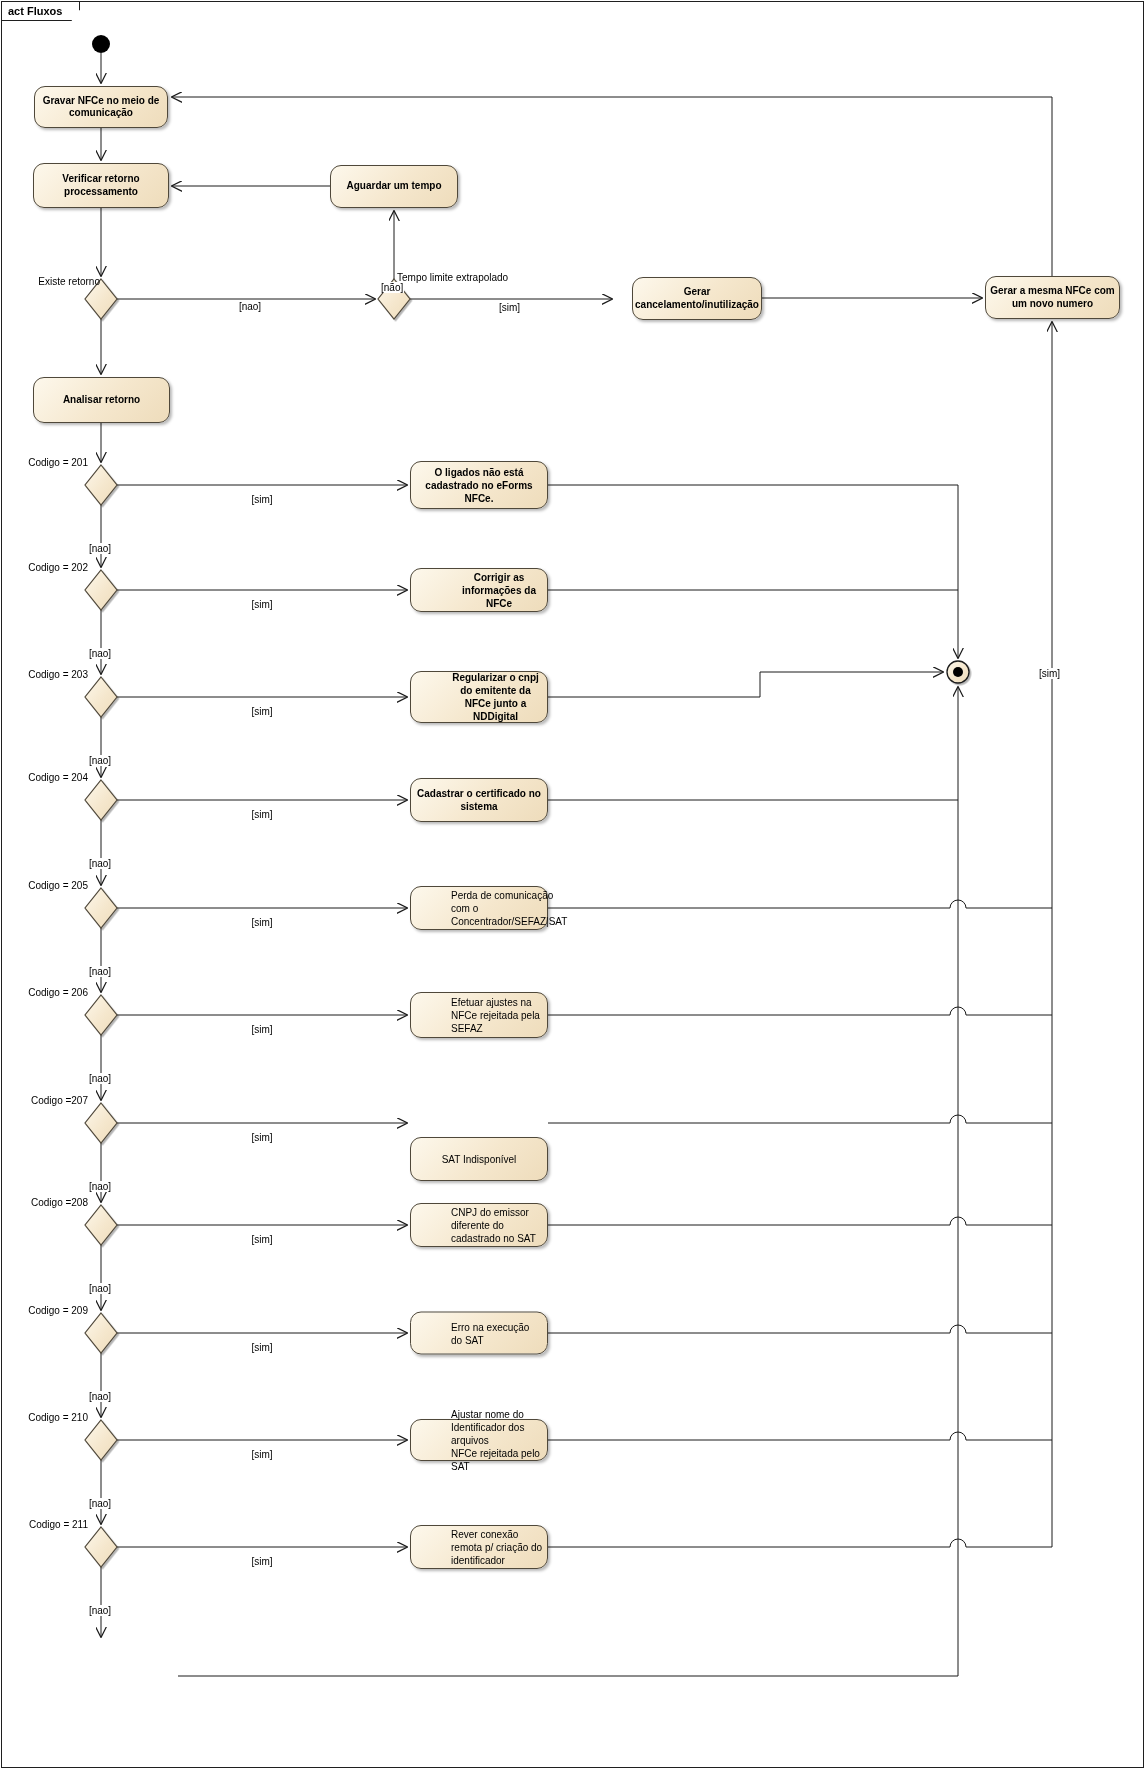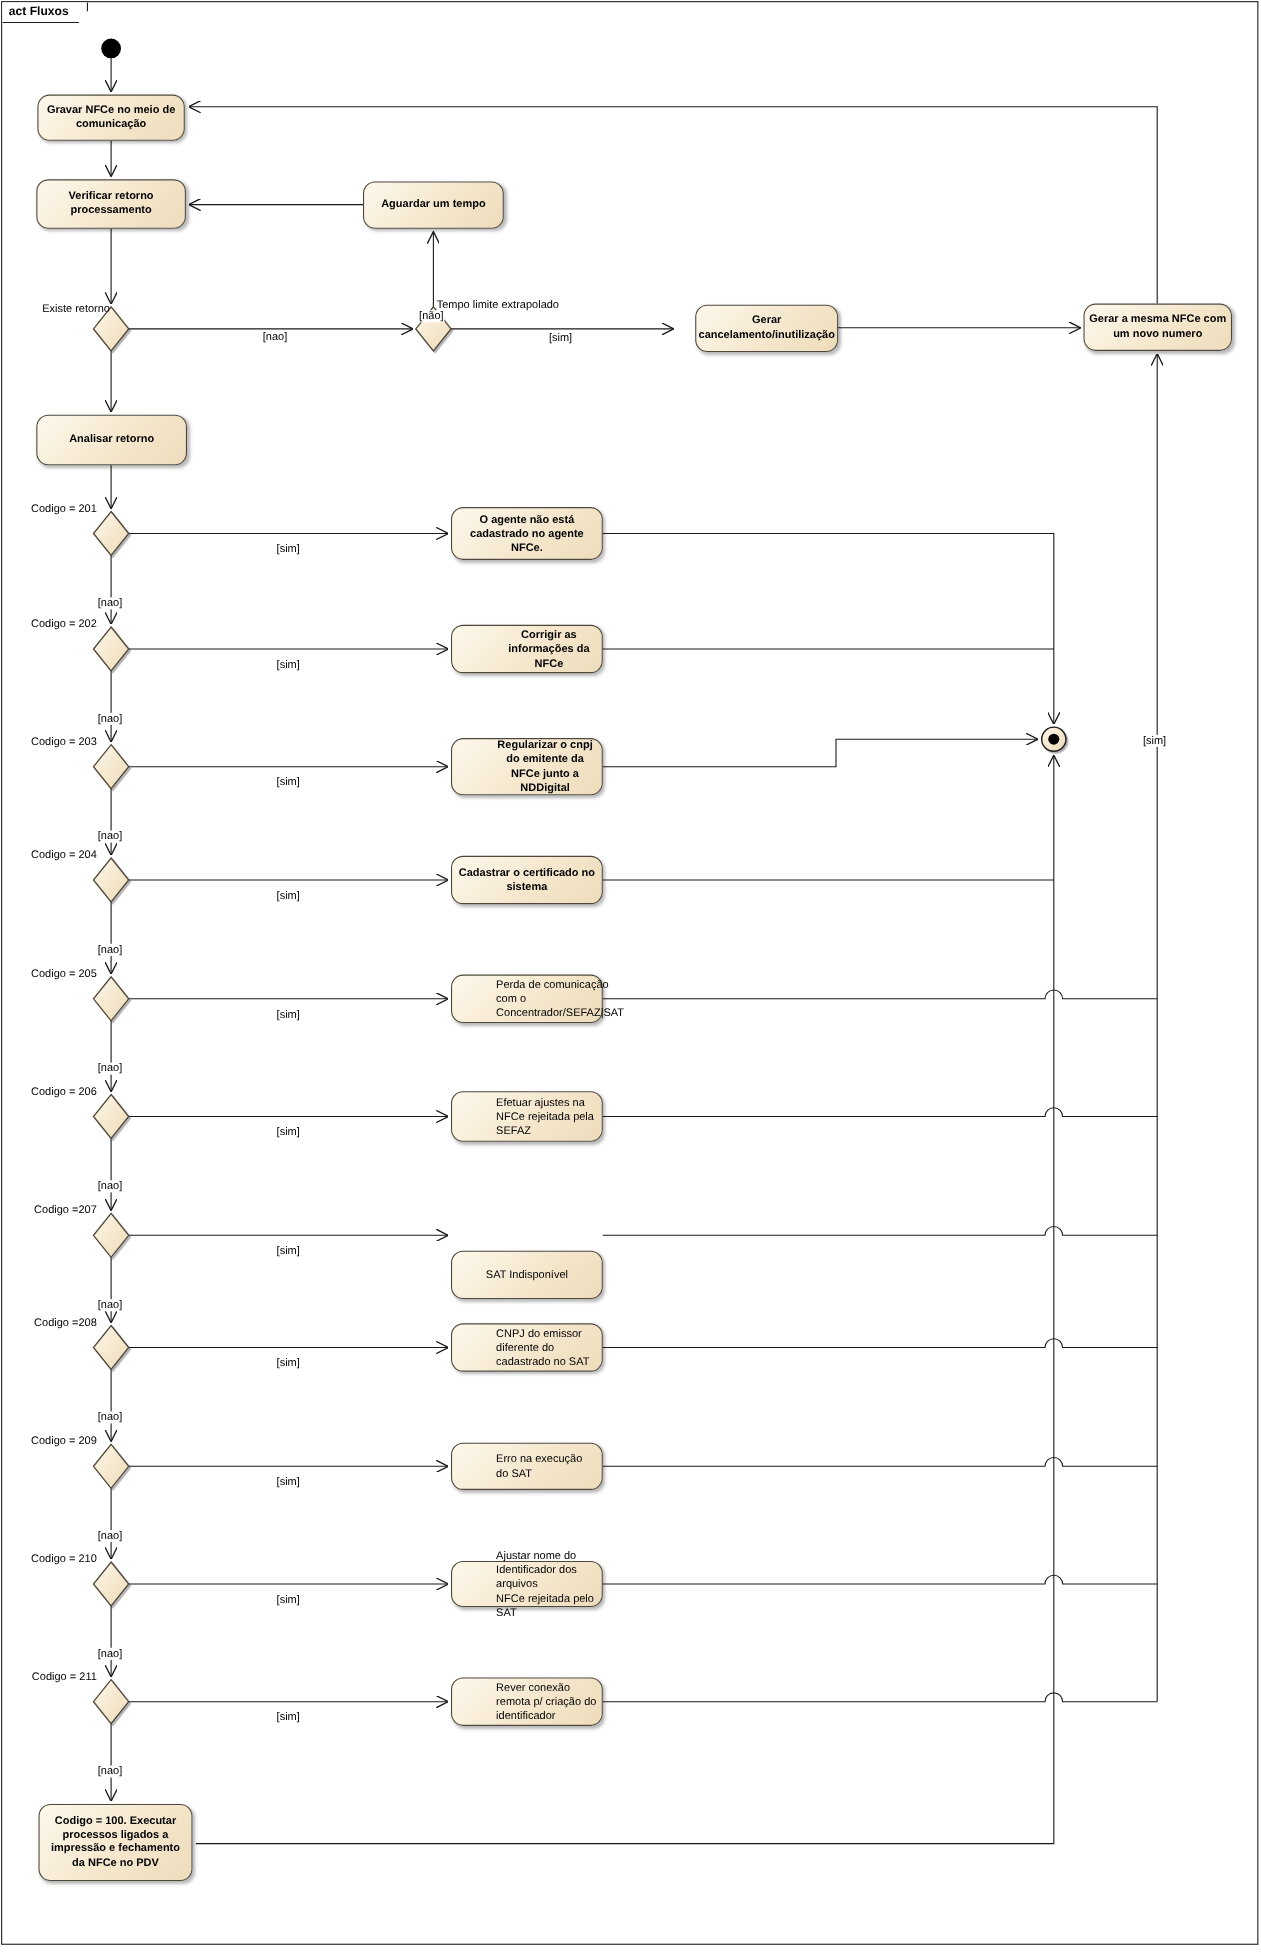--- a/index.html
+++ b/index.html
@@ -131,34 +131,33 @@
       <circle cx="958" cy="672" r="5" fill="#000"></circle>
     </g>
   </svg>
 
   <div class="node" style="left:34px;top:86px;width:134px;height:42px;">Gravar NFCe no meio de comunicação</div>
   <div class="node" style="left:33px;top:163px;width:136px;height:45px;">Verificar retorno processamento</div>
   <div class="node" style="left:330px;top:165px;width:128px;height:43px;">Aguardar um tempo</div>
   <div class="node" style="left:632px;top:277px;width:130px;height:43px;">Gerar cancelamento/inutilização</div>
   <div class="node" style="left:985px;top:276px;width:135px;height:43px;">Gerar a mesma NFCe com um novo numero</div>
   <div class="node" style="left:33px;top:377px;width:137px;height:46px;">Analisar retorno</div>
-  <div class="node" style="left:35px;top:1640px;width:140px;height:70px;">Codigo = 100. Executar processos ligados a impressão e fechamento da NFCe no PDV</div>
 
   <div class="lbl" style="left:20px;top:276px;width:80px;text-align:right;">Existe retorno</div>
   <div class="lbl guardbg" style="left:234px;top:301px;width:30px;text-align:center;">[nao]</div>
   <div class="lbl guardbg" style="left:380px;top:250px;margin-top:32px;">[não]</div>
   <div class="lbl" style="left:397px;top:272px;">Tempo limite extrapolado</div>
   <div class="lbl guardbg" style="left:498px;top:302px;">[sim]</div>
   <div class="lbl guardbg" style="left:1038px;top:668px;">[sim]</div>
 
   <div class="row" style="top:485px;">
     <div class="code">Codigo = 201</div>
     <div class="gsim">[sim]</div>
     <div class="gnao">[nao]</div>
-    <div class="act b" style="height:48px;">O agente não está cadastrado no agente NFCe.</div>
+    <div class="act b" style="height:48px;">O ligados não está cadastrado no eForms NFCe.</div>
   </div>
   <div class="row" style="top:590px;">
     <div class="code">Codigo = 202</div>
     <div class="gsim">[sim]</div>
     <div class="gnao">[nao]</div>
     <div class="act b" style="height:44px;padding-left:44px;">Corrigir as informações da NFCe</div>
   </div>
   <div class="row" style="top:697px;">
     <div class="code">Codigo = 203</div>
     <div class="gsim">[sim]</div>

